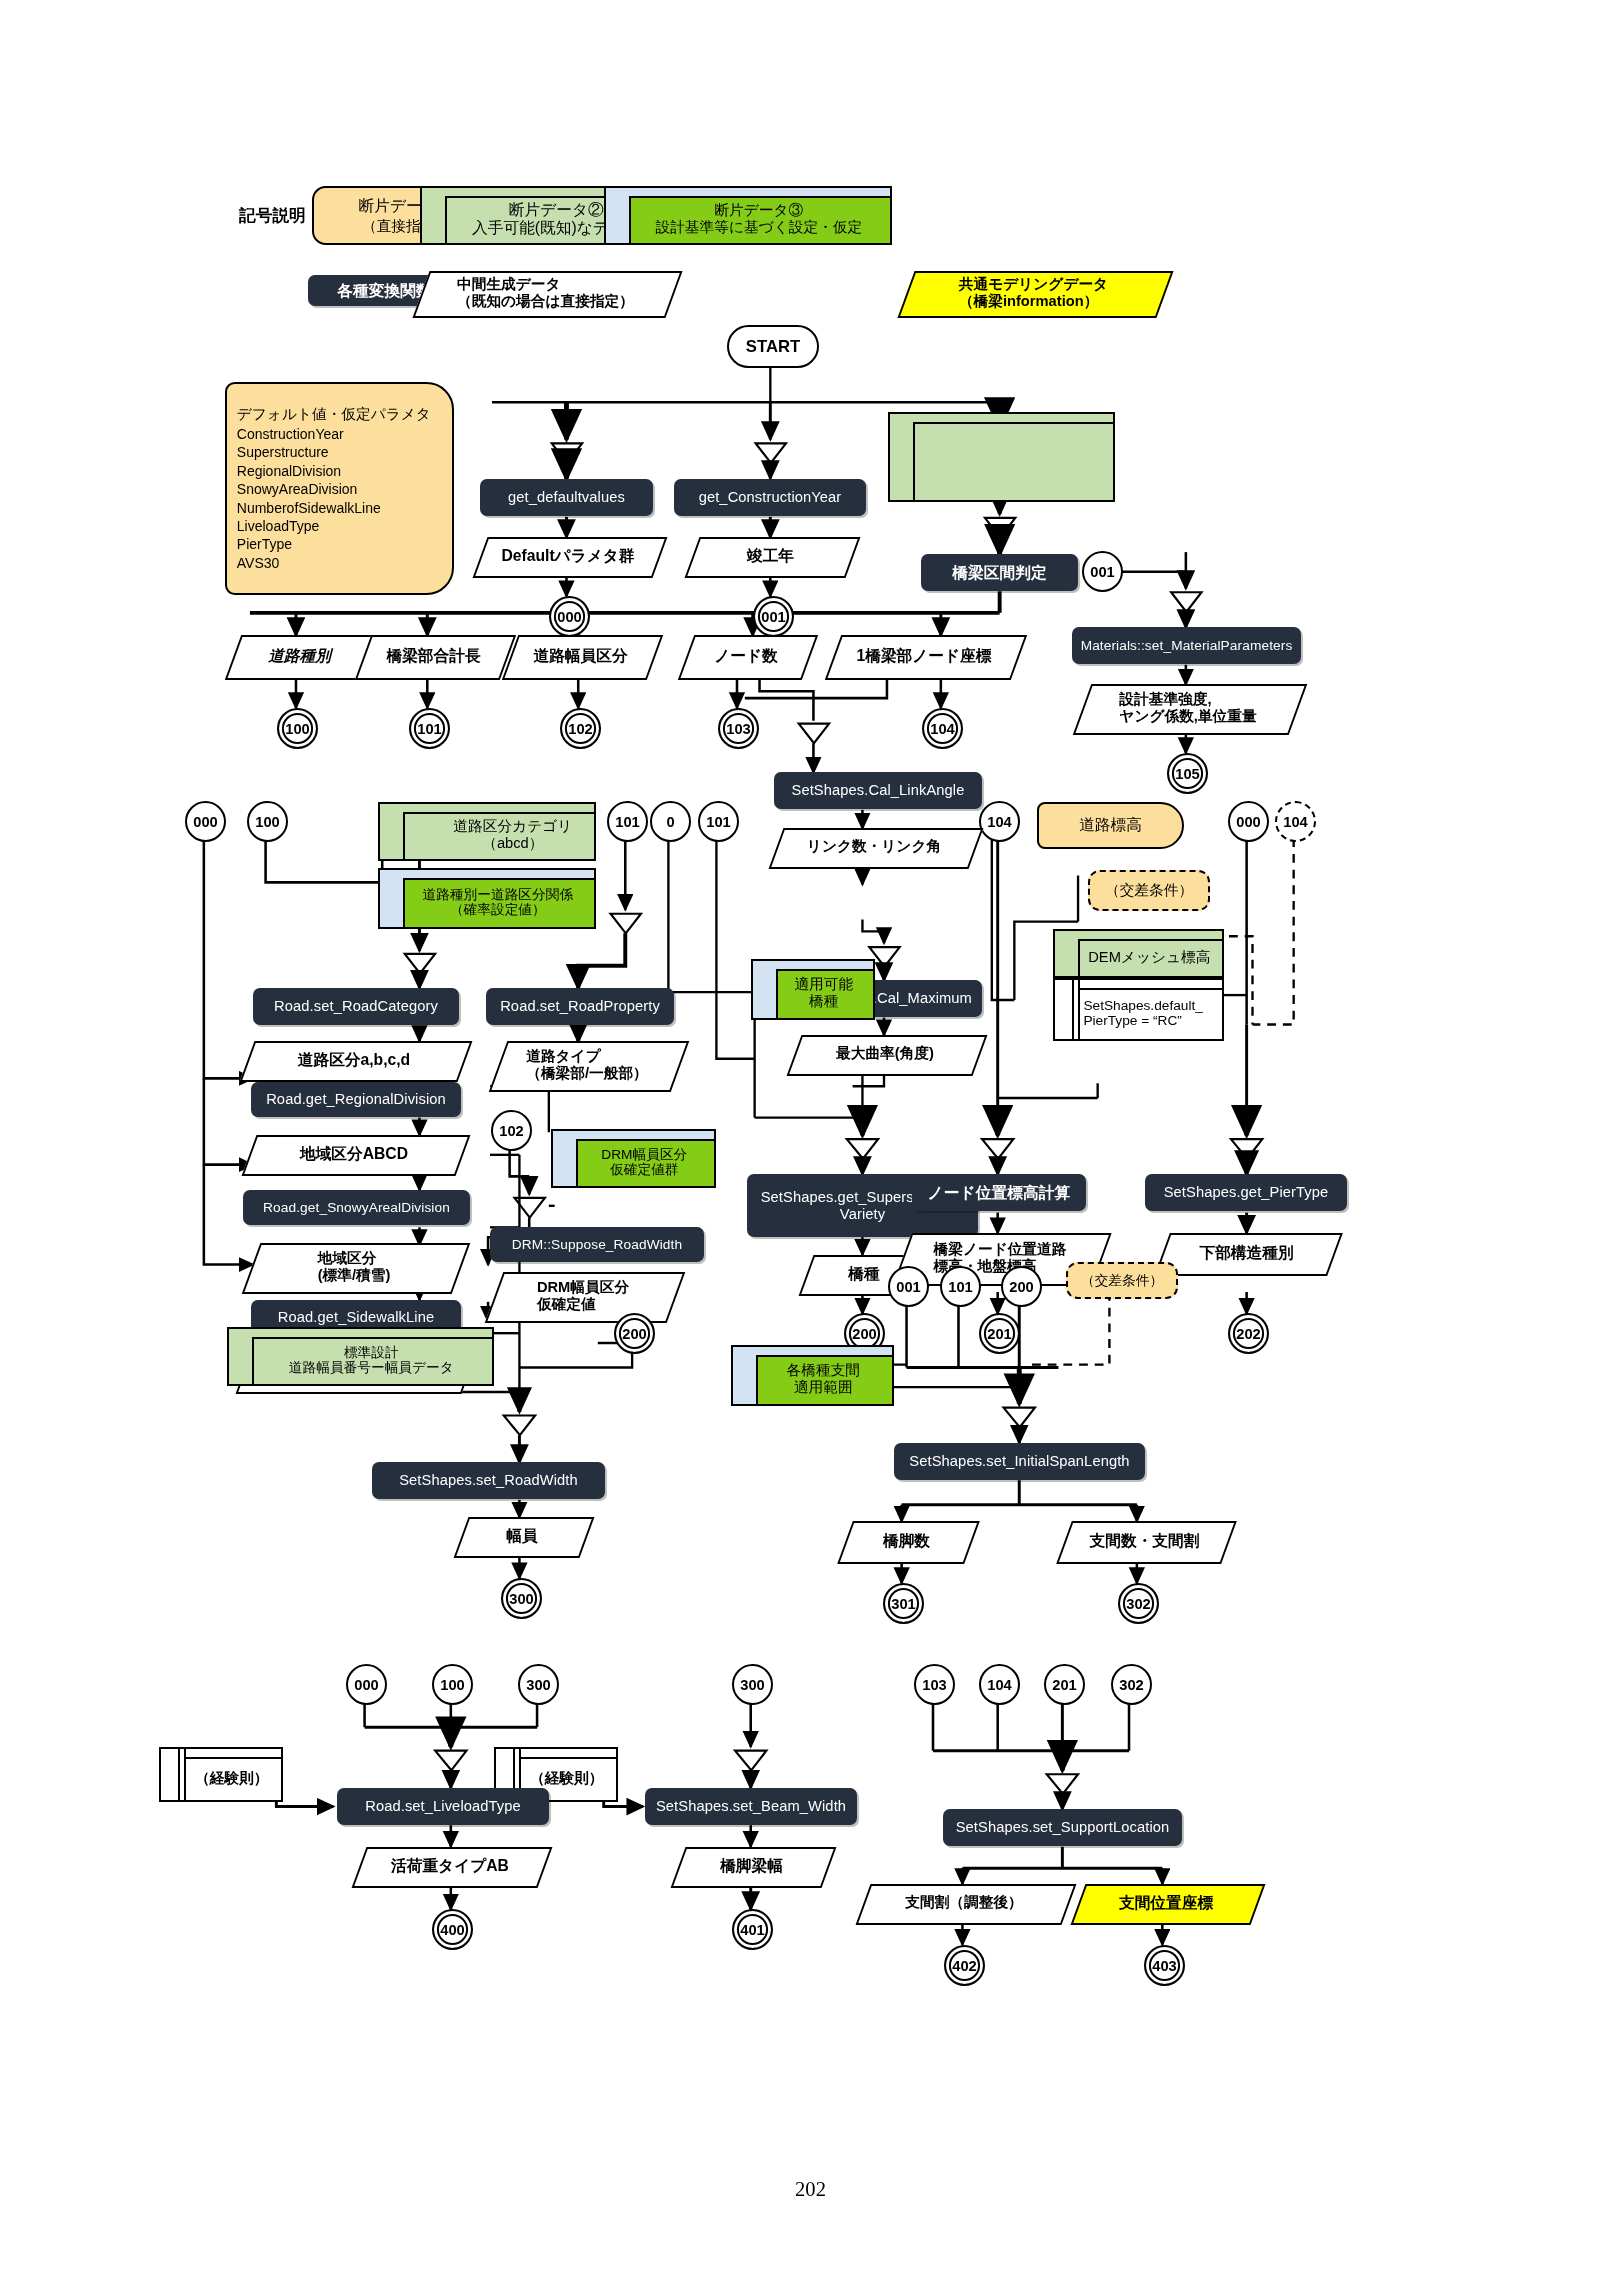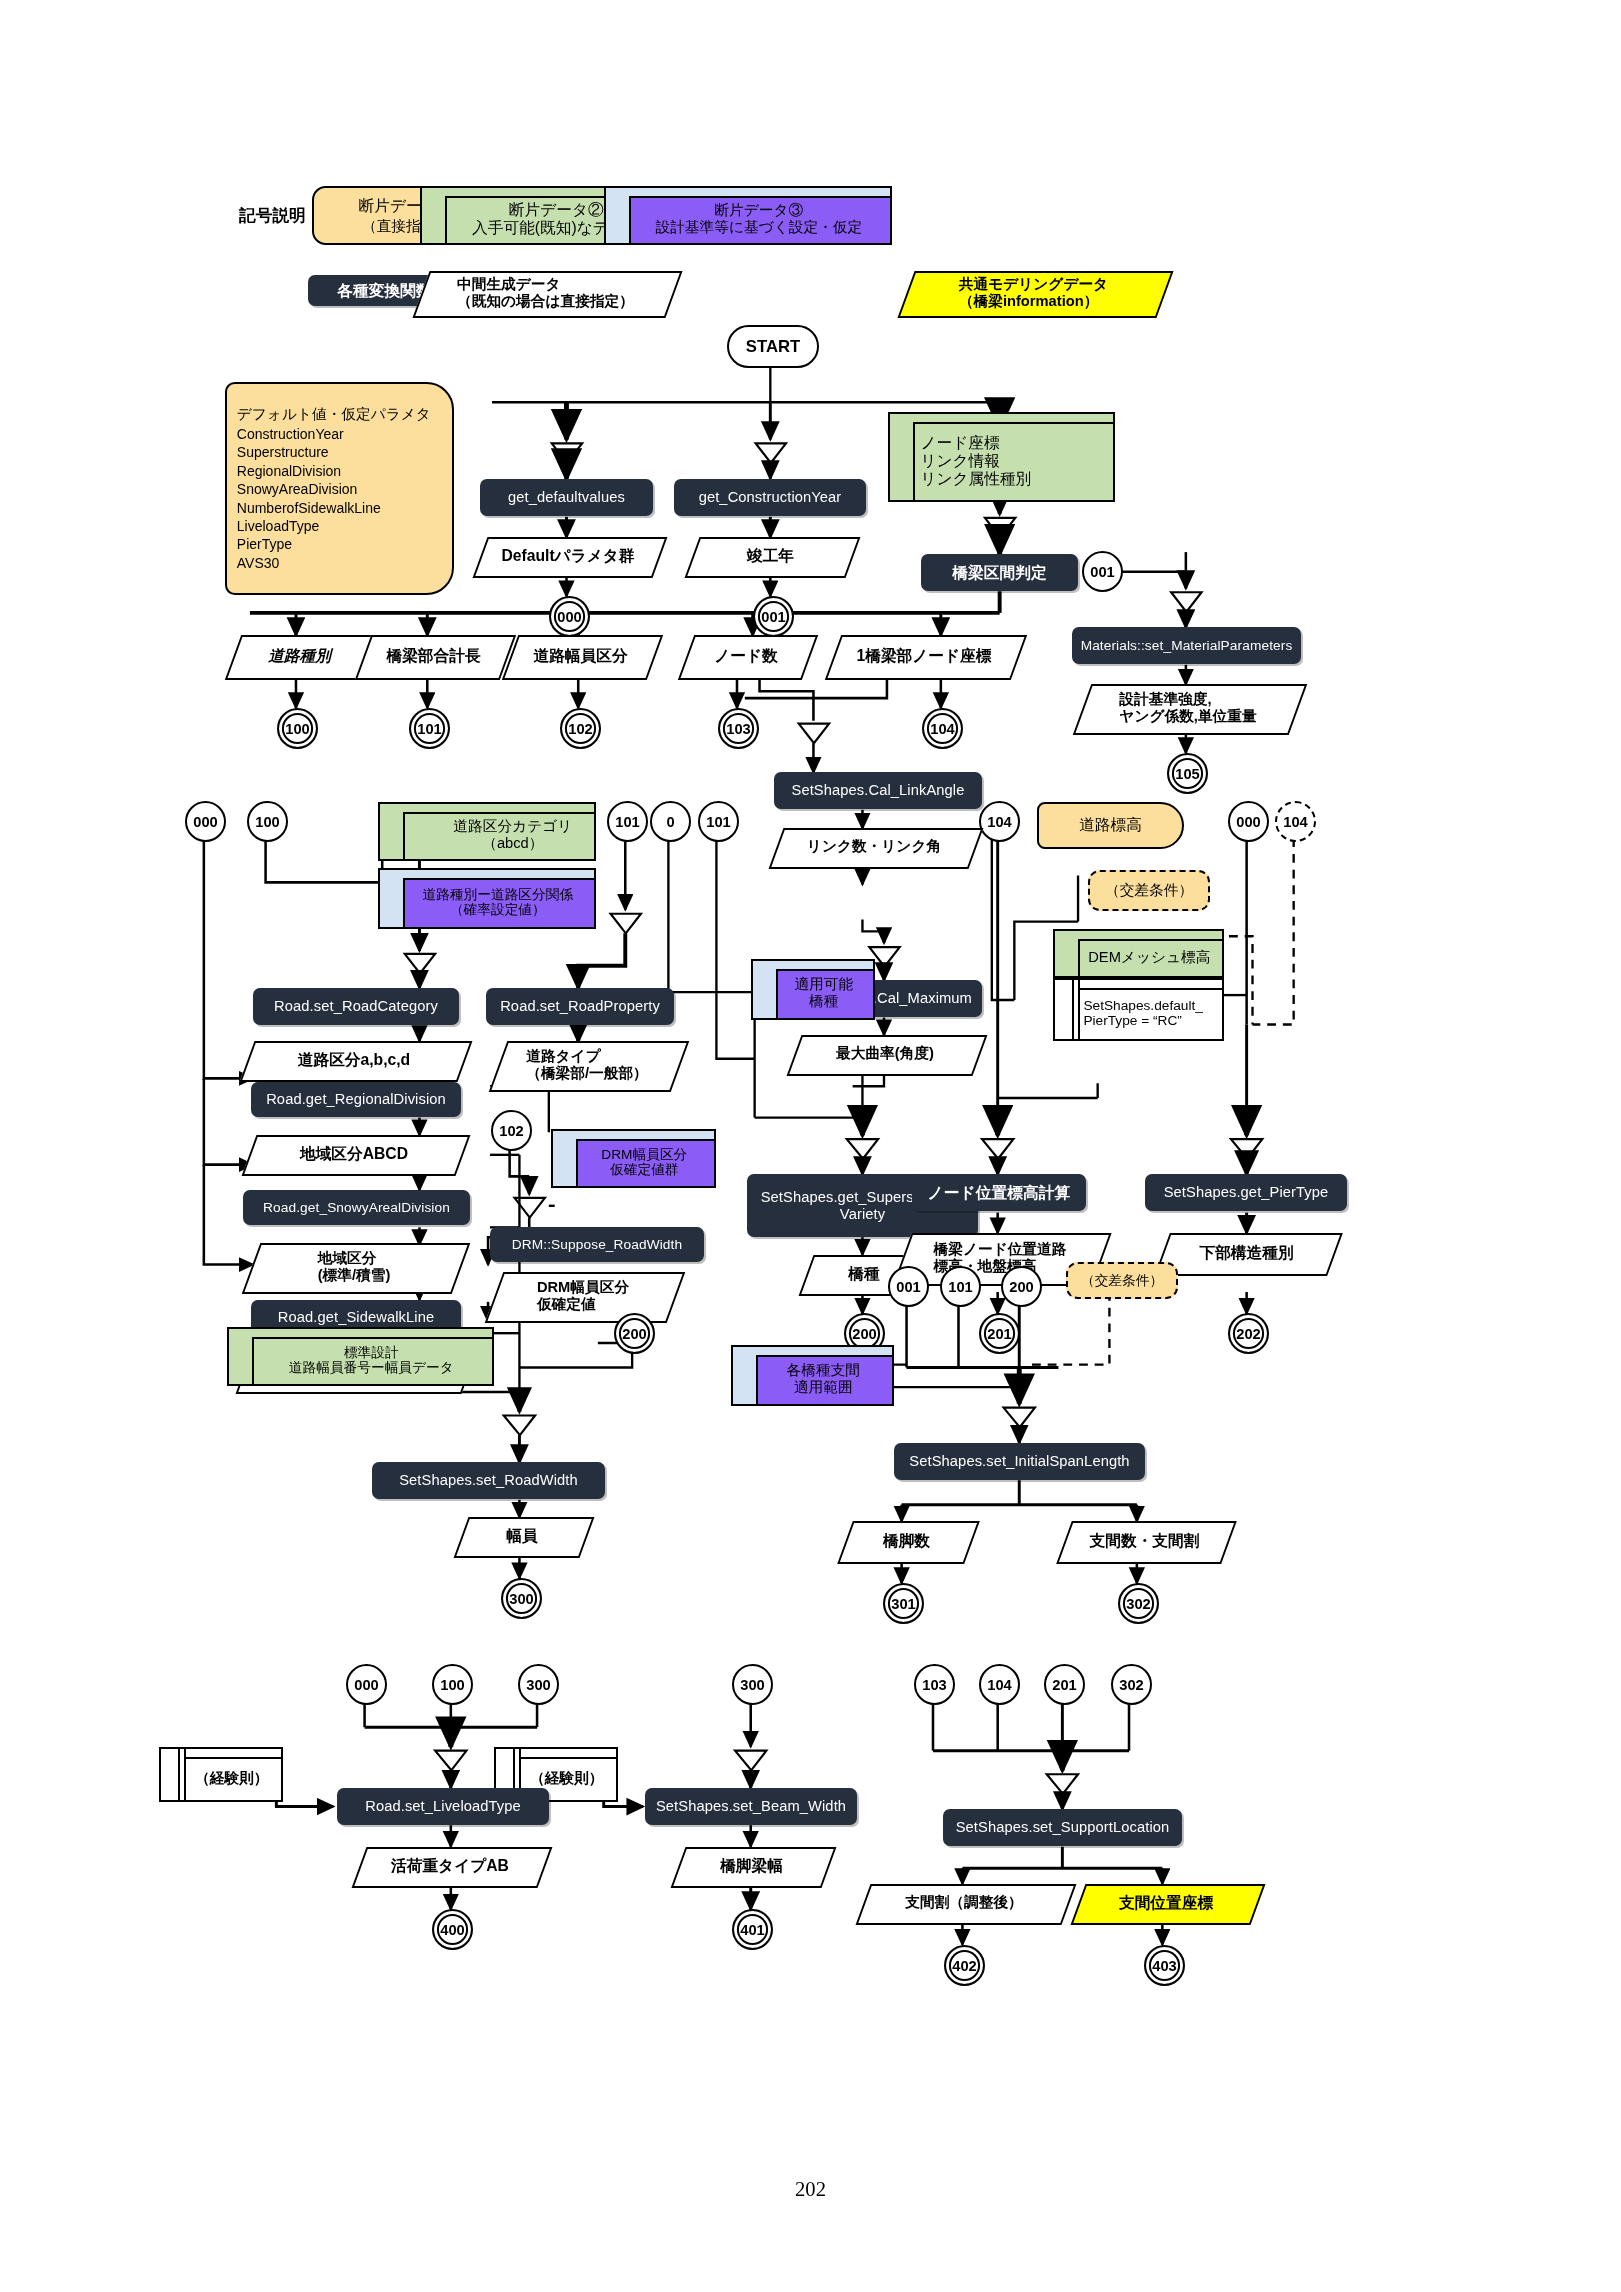--- a/index.html
+++ b/index.html
@@ -24,21 +24,21 @@
 
   
   .db{border:2.2px solid #000;position:absolute;background:#fff;}
   .db .bar{position:absolute;left:0;top:0;bottom:0;width:16.7px;border-right:2.2px solid #000;}
   .db .bar2{position:absolute;left:16.7px;top:0;bottom:0;width:5.9px;border-right:2.2px solid #000;}
   .db .top{position:absolute;left:22.5px;right:0;top:0;height:7.8px;border-bottom:2.2px solid #000;}
   .db .txt{position:absolute;left:24.5px;right:2.9px;top:7.8px;bottom:0;display:flex;align-items:center;
      justify-content:center;text-align:center;font-size:15.7px;line-height:1.15;}
   .db.green{background:#c5dfaf;}
   .db.green .bar,.db.green .bar2,.db.green .top{background:#c5dfaf;}
-  .db.blue{background:#8b5cf6;}
+  .db.blue{background:#84cc16;}
   .db.blue .bar,.db.blue .bar2,.db.blue .top{background:#d3e3f3;}
   .db.white{background:#fff;}
 
   
   .card{position:absolute;background:#fcdf9c;border:2.4px solid #000;border-radius:13.7px;
      display:flex;align-items:center;justify-content:center;}
   .card .inner{position:relative;width:100%;padding:2px 11.8px;box-sizing:border-box;}
   .card.dash{background:#fcdf9c;border-style:dashed;border-width:2.4px;border-radius:11.8px;}
 
   
@@ -372,27 +372,20 @@
       <div class="tx">竣工年</div>
   </div>
 
   <div class="conn dbl" style="left:549px;top:596px;width:37px;height:37px;">000</div>
   <div class="conn dbl" style="left:753px;top:596px;width:37px;height:37px;">001</div>
 
   <div class="db green" style="left:888px;top:412px;width:223px;height:86px;">
     <div class="bar"></div>
       <div class="bar2"></div>
       <div class="top"></div>
-    <div class="txt" style="justify-content:flex-start;text-align:left;padding-left:5.9px;">
-      <div>
-        <div>ノード座標</div>
-        <div>リンク情報</div>
-        <div>リンク属性種別</div>
-      </div>
-    </div>
   </div>
 
   <div class="n fn jp" style="left:921px;top:554px;width:157px;height:37px;">橋梁区間判定</div>
 
   <div class="conn" style="left:1082px;top:551px;width:37px;height:37px;">001</div>
 
   <div class="n fn" style="left:1072px;top:627px;width:229px;height:37px;font-size:13.7px;">Materials::set_MaterialParameters</div>
 
   <div class="para" style="left:1082px;top:684px;width:212px;height:47px;">
     <div class="sk"></div>

